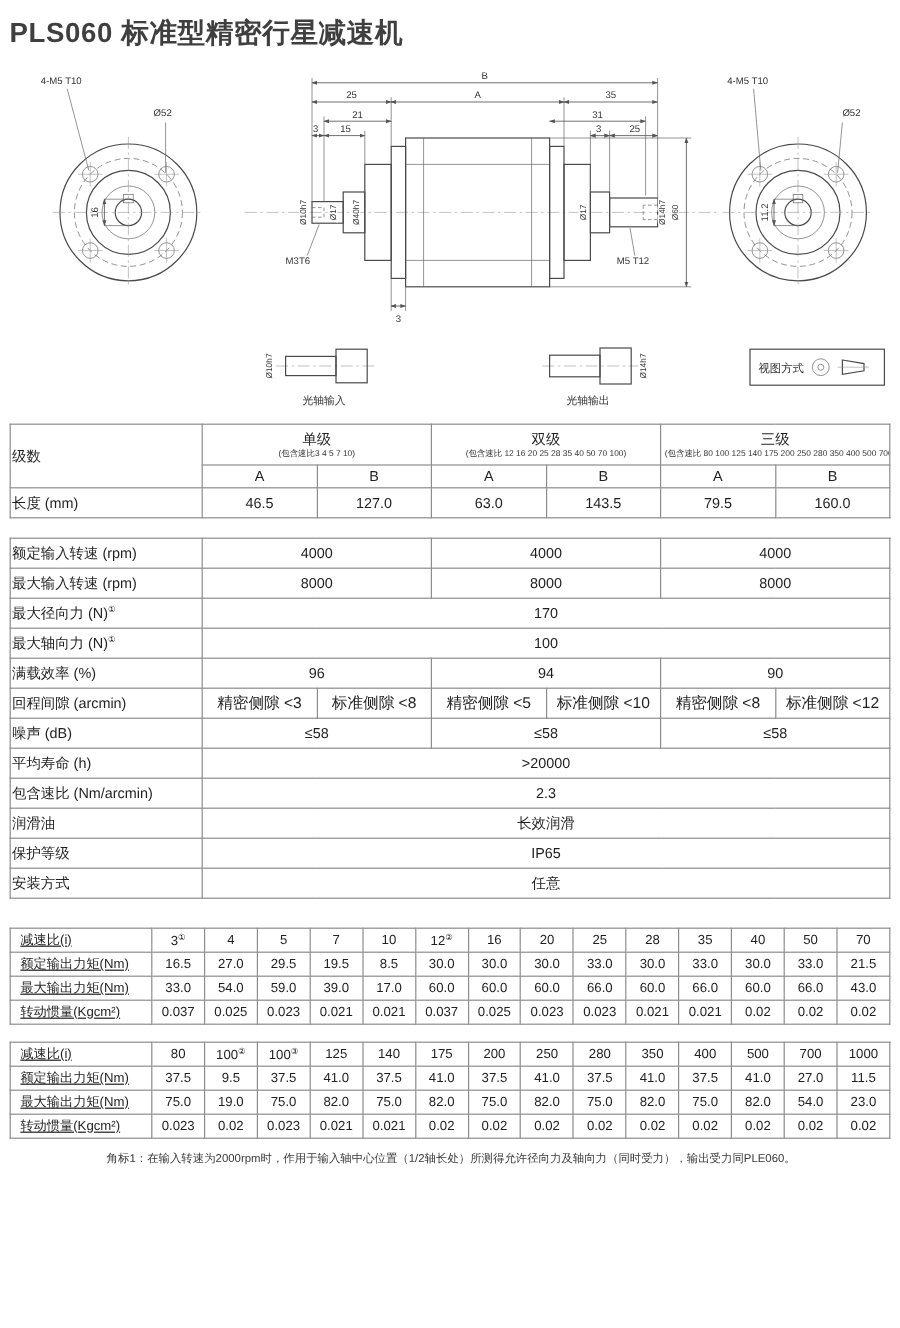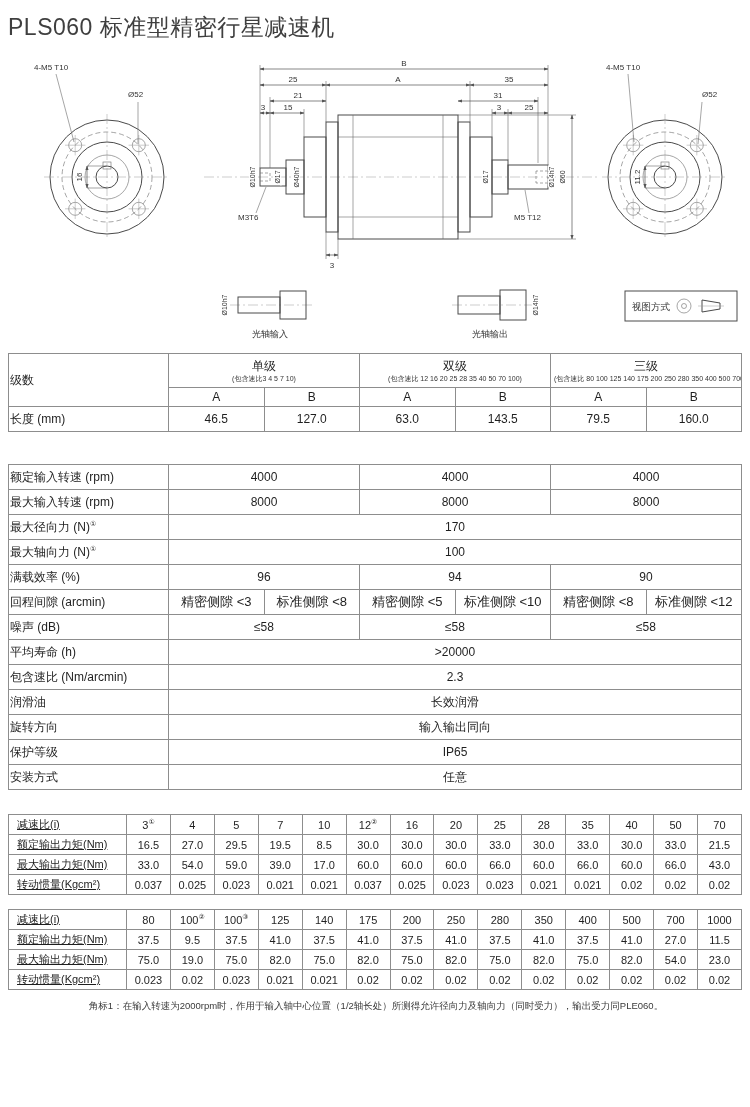--- a/index.html
+++ b/index.html
@@ -2,21 +2,21 @@
 <html><head>
 <meta charset="utf-8">
 <style>
   * { margin:0; padding:0; box-sizing:border-box; }
   html,body { background:#ffffff; }
   body {
     width:750px; height:1107px; overflow:hidden;
     font-family:"Liberation Sans", sans-serif; color:#222;
   }
   .page { width:750px; height:1107px; padding:10px 8px 0; position:relative; background:#fff; }
-  .title { font-size:23px; font-weight:400; color:#3f3f3f; letter-spacing:0.5px; margin:2px 0 4px; }
+  .title { font-size:23px; font-weight:700; color:#3f3f3f; letter-spacing:0.5px; margin:2px 0 4px; }
 
   
   svg.drawing { display:block; margin:0 0 2px 0; }
   .o  { stroke:#4a4a4a; stroke-width:1;   fill:none; }
   .t  { stroke:#6a6a6a; stroke-width:0.6; fill:none; }
   .cl { stroke:#999;    stroke-width:0.5; fill:none; stroke-dasharray:10 3 2 3; }
   .cl2{ stroke:#999;    stroke-width:0.5; fill:none; }
   .dim{ stroke:#555;    stroke-width:0.7; fill:none; }
   svg text { font-family:"Liberation Sans", sans-serif; fill:#333; }
   .lab  { font-size:8px; }
@@ -30,21 +30,21 @@
        padding:1px 3px; white-space:nowrap; overflow:hidden; font-weight:normal; }
   td.lbl { text-align:left; padding-left:1px; }
   td.hdr { height:34px; }
   td.ab  { height:19px; }
   td.sm  { font-size:13px; }
   sup { font-size:7px; }
   .subnote { font-size:7px; line-height:1.25; white-space:nowrap; color:#333; }
   .c-lbl  { width:160px; }
   .c-rlbl { width:118px; }
   .spec      { margin-top:6px; }
-  .spec-main { margin-top:32px; }
+  .spec-main { margin-top:16px; }
   .ratio { margin-top:24px; }
   .ratio td { font-size:11px; height:20px; }
   .ratio td.lbl { padding-left:8px;text-decoration:underline; }
   .ratio + .ratio { margin-top:14px; }
   .footnote { font-size:9.5px; color:#3a3a3a; margin-top:10px; padding-left:2px;text-align:center; }
 </style>
 </head>
 <body>
 
 <div class="page">
@@ -292,24 +292,20 @@
         </tr>
         <tr>
           <td class="lbl"><span>包含速比 (Nm/arcmin)</span></td>
           <td colspan="6"><span>2.3</span></td>
         </tr>
         <tr>
           <td class="lbl"><span>润滑油</span></td>
           <td colspan="6"><span>长效润滑</span></td>
         </tr>
         <tr>
-          <td class="lbl"><span>旋转方向</span></td>
-          <td colspan="6"><span>输入输出同向</span></td>
-        </tr>
-        <tr>
           <td class="lbl"><span>保护等级</span></td>
           <td colspan="6"><span>IP65</span></td>
         </tr>
         <tr>
           <td class="lbl"><span>安装方式</span></td>
           <td colspan="6"><span>任意</span></td>
         </tr>
       </tbody>
   </table>
 

